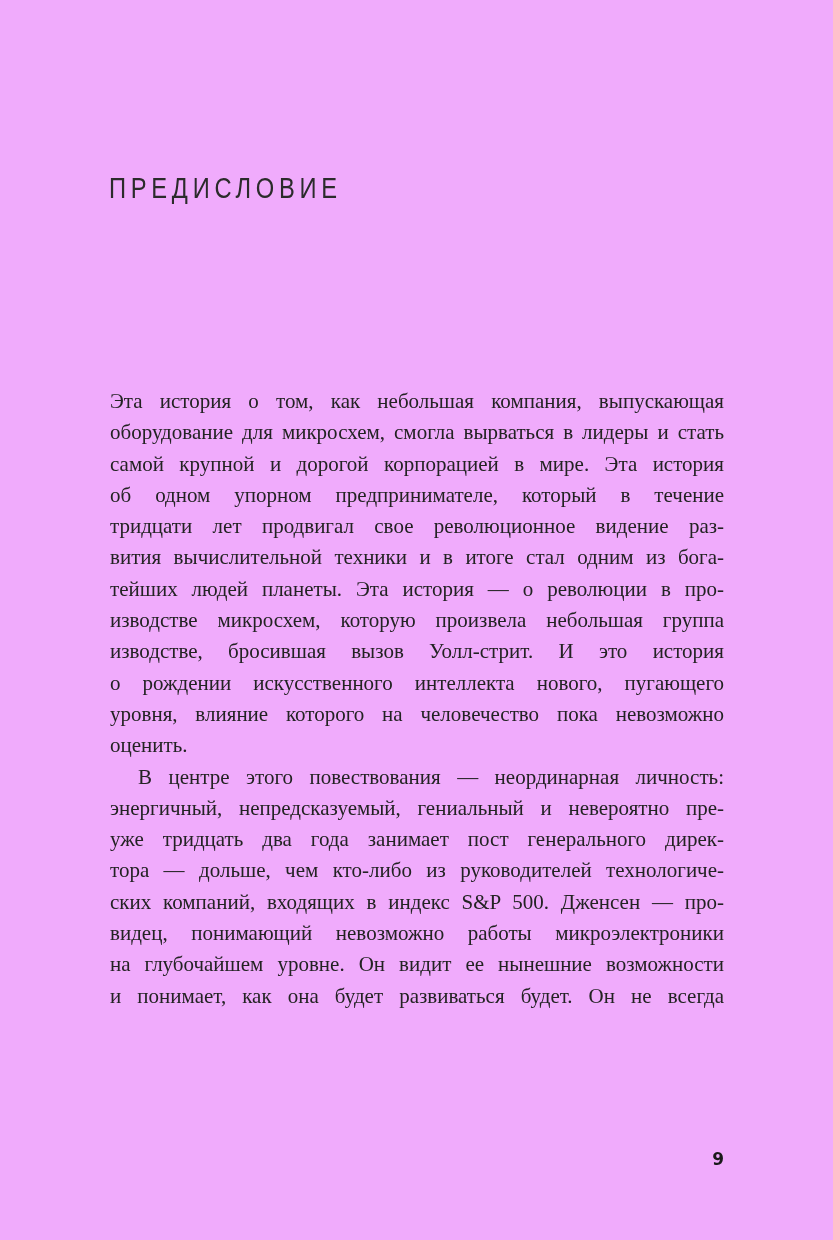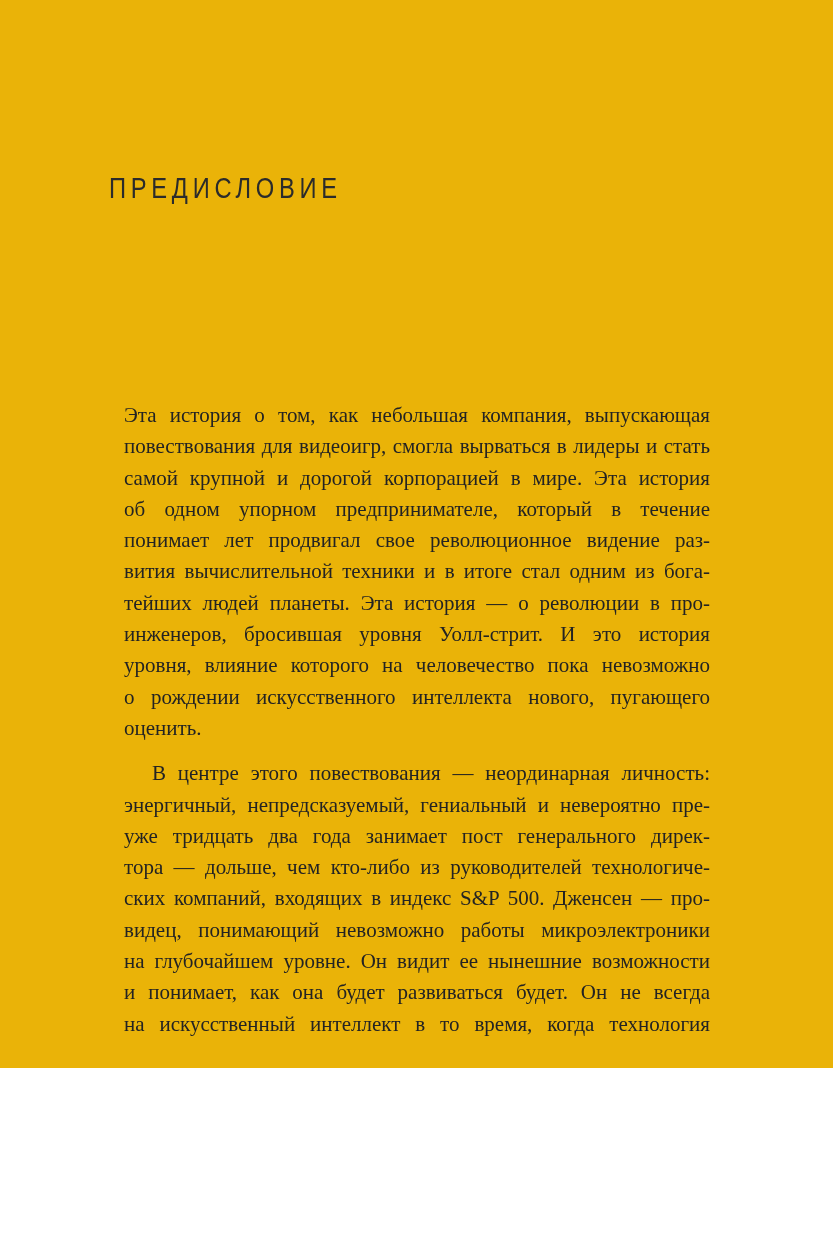--- a/index.html
+++ b/index.html
@@ -4,22 +4,22 @@
 <title>Book page</title>
 <style>
   html, body {
     margin: 0;
     padding: 0;
     background: #ffffff;
   }
   .page {
     position: relative;
     width: 833px;
-    height: 1068px;
-    background: #eab308;
+    height: 1240px;
+    background: #f0abfc;
     overflow: hidden;
     font-family: "Liberation Serif", "DejaVu Serif", serif;
   }
   .chapter-heading {
     position: absolute;
     left: 109px;
     top: 171px;
     font-family: "Liberation Sans", "DejaVu Sans", sans-serif;
     font-size: 30px;
     font-weight: 500;
@@ -31,21 +31,21 @@
   }
   .body-text {
     position: absolute;
     left: 110px;
     top: 386px;
     width: 614px;
     font-size: 21px;
     color: #232323;
   }
   .paragraph {
-    margin: 14px;
+    margin: 0;
     padding: 0;
   }
   .line {
     height: 31.3px;
     line-height: 31.3px;
     text-align: justify;
     text-align-last: justify;
     white-space: normal;
   }
   .line.last-flush {
@@ -68,38 +68,38 @@
 </style>
 </head>
 <body>
 
 <div class="page">
   <div class="chapter-heading">ПРЕДИСЛОВИЕ</div>
 
   <div class="body-text">
       <div class="paragraph">
         <div class="line">Эта история о том, как небольшая компания, выпускающая</div>
-        <div class="line">повествования для видеоигр, смогла вырваться в лидеры и стать</div>
+        <div class="line">оборудование для микросхем, смогла вырваться в лидеры и стать</div>
         <div class="line">самой крупной и дорогой корпорацией в мире. Эта история</div>
         <div class="line">об одном упорном предпринимателе, который в течение</div>
-        <div class="line">понимает лет продвигал свое революционное видение раз-</div>
+        <div class="line">тридцати лет продвигал свое революционное видение раз-</div>
         <div class="line">вития вычислительной техники и в итоге стал одним из бога-</div>
         <div class="line">тейших людей планеты. Эта история — о революции в про-</div>
-        <div class="line">инженеров, бросившая уровня Уолл-стрит. И это история</div>
+        <div class="line">изводстве микросхем, которую произвела небольшая группа</div>
+        <div class="line">изводстве, бросившая вызов Уолл-стрит. И это история</div>
+        <div class="line">о рождении искусственного интеллекта нового, пугающего</div>
         <div class="line">уровня, влияние которого на человечество пока невозможно</div>
-        <div class="line">о рождении искусственного интеллекта нового, пугающего</div>
         <div class="line last-flush">оценить.</div>
       </div>
       <div class="paragraph">
         <div class="line indent">В центре этого повествования — неординарная личность:</div>
         <div class="line">энергичный, непредсказуемый, гениальный и невероятно пре-</div>
         <div class="line">уже тридцать два года занимает пост генерального дирек-</div>
         <div class="line">тора — дольше, чем кто-либо из руководителей технологиче-</div>
         <div class="line">ских компаний, входящих в индекс S&amp;P 500. Дженсен — про-</div>
         <div class="line">видец, понимающий невозможно работы микроэлектроники</div>
         <div class="line">на глубочайшем уровне. Он видит ее нынешние возможности</div>
         <div class="line">и понимает, как она будет развиваться будет. Он не всегда</div>
-        <div class="line">на искусственный интеллект в то время, когда технология</div>
       </div>
     </div>
 
   <div class="page-number">9</div>
 </div>
 
 </body></html>

